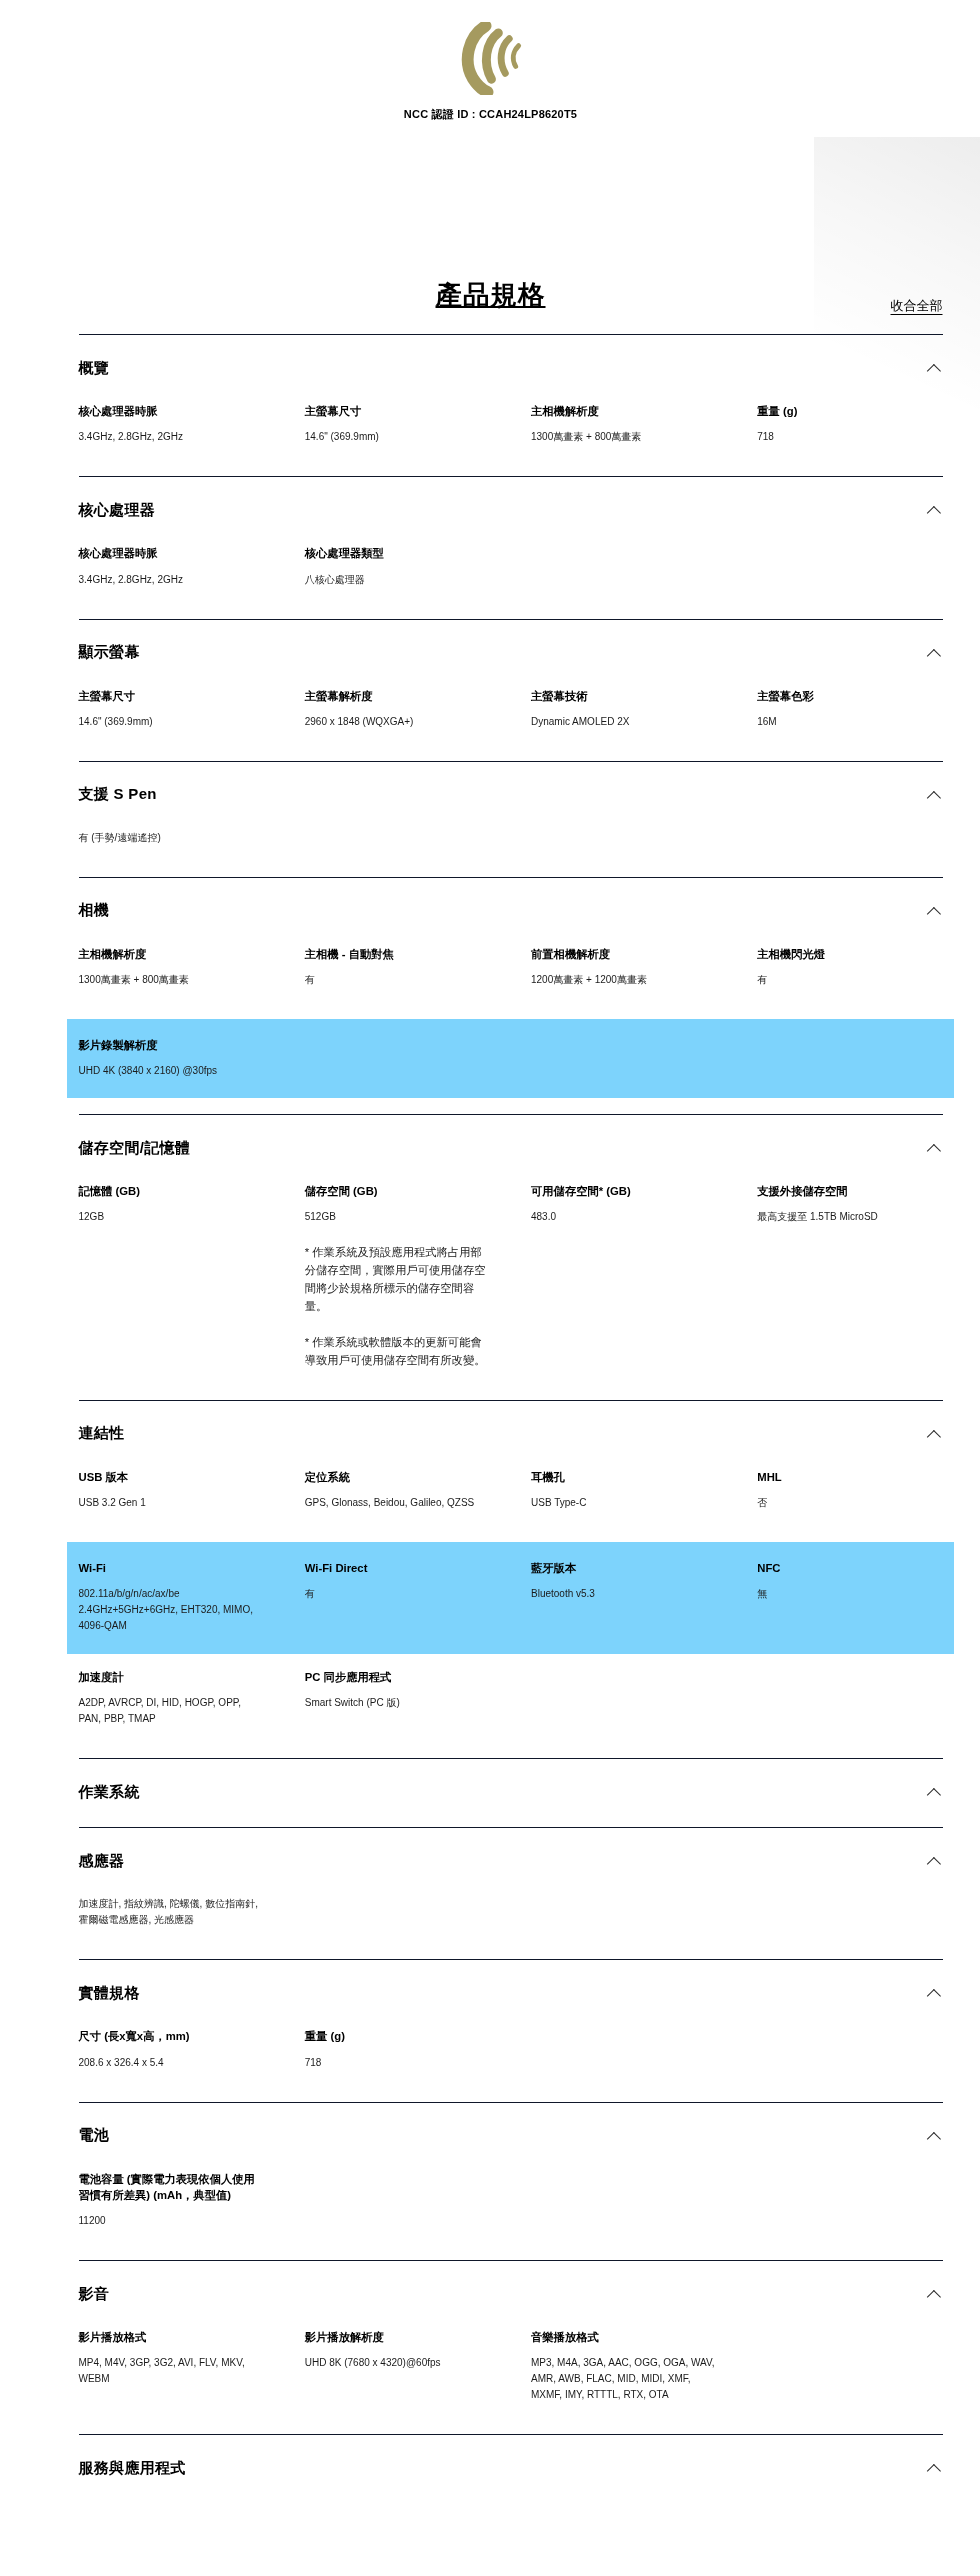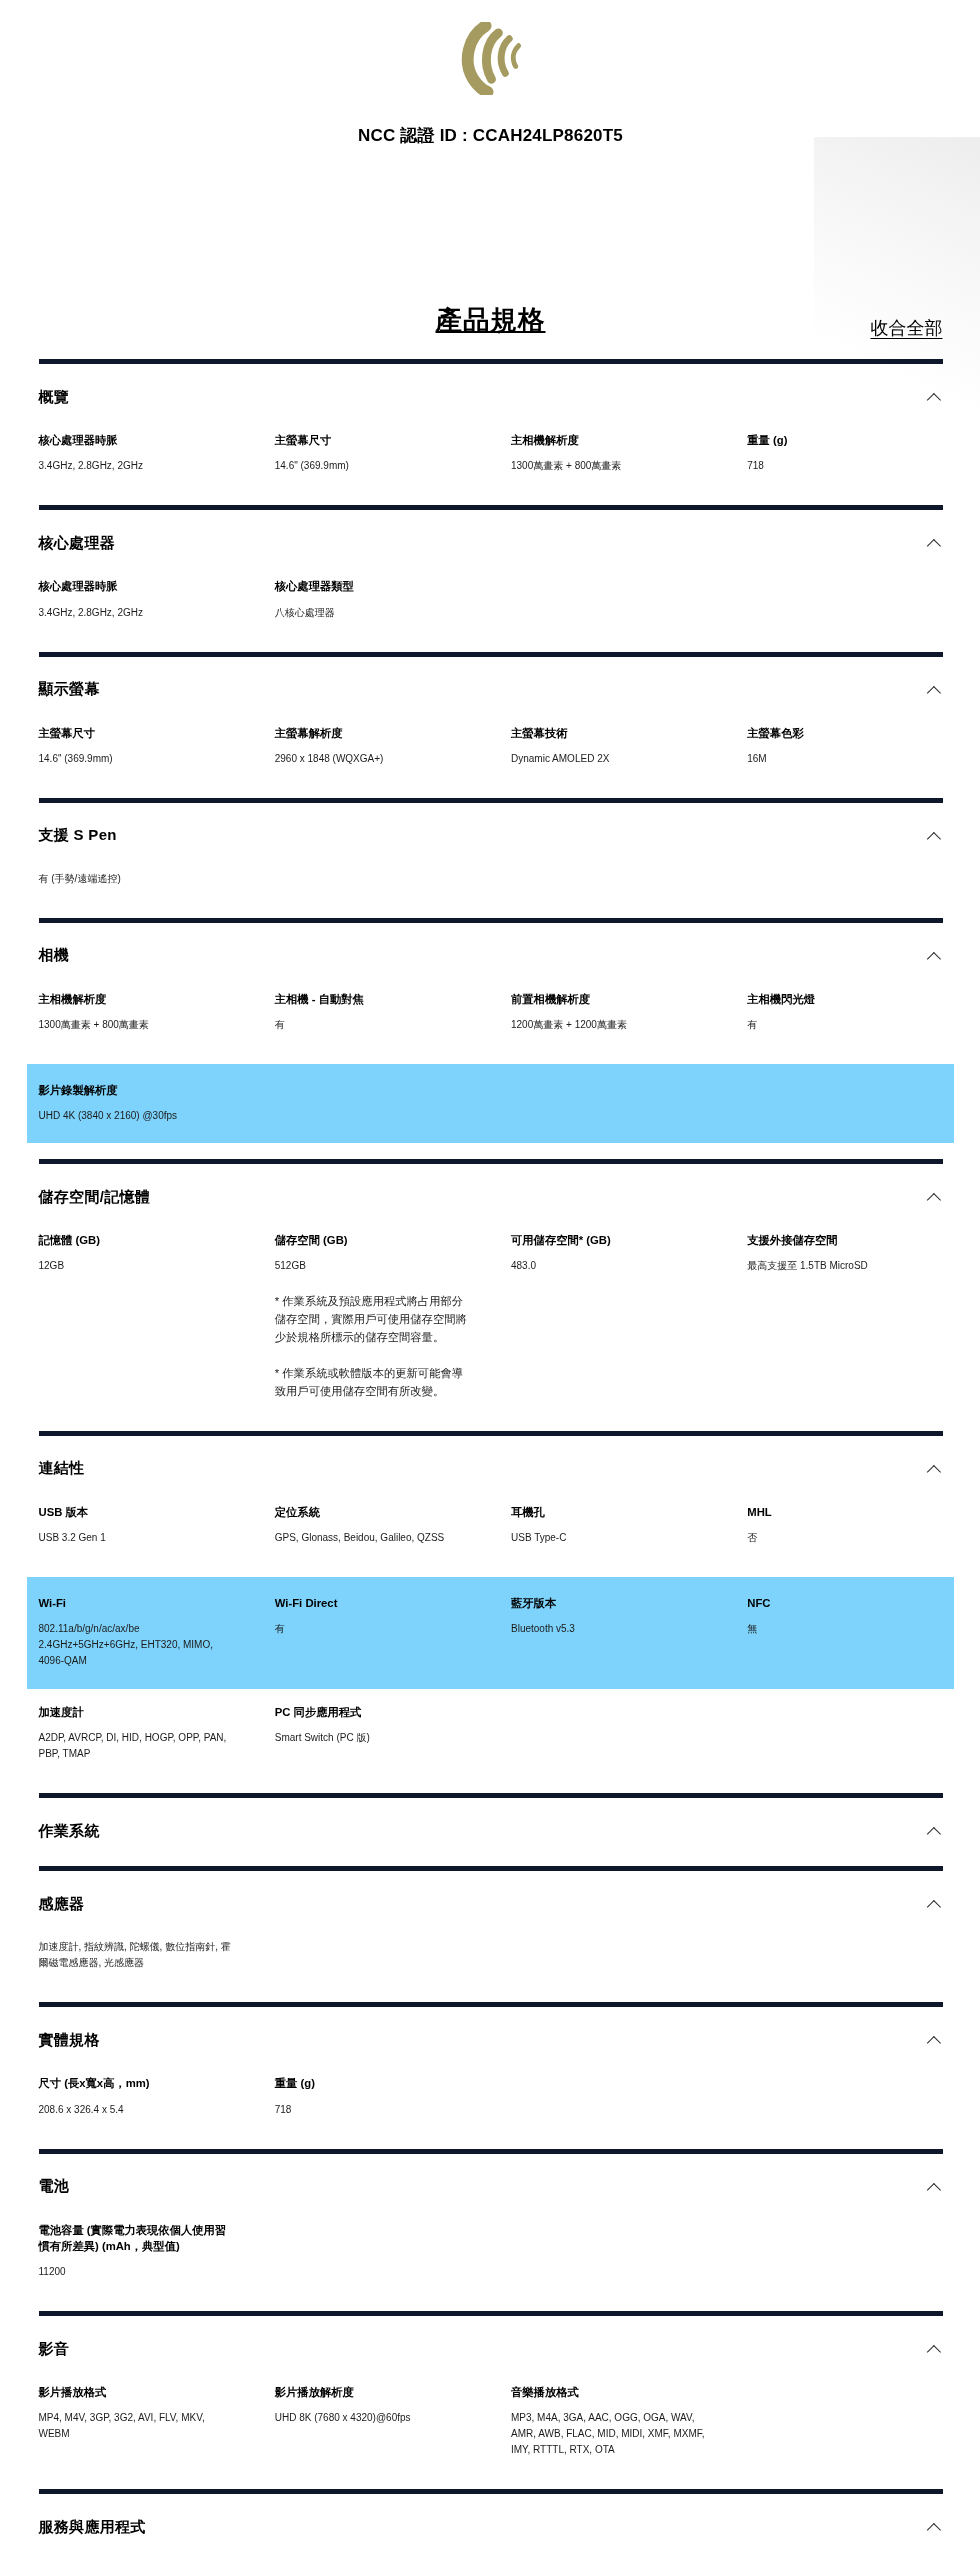--- a/index.html
+++ b/index.html
@@ -8,32 +8,32 @@
     width:981px; min-height:2576px; margin:0 auto; position:relative;
     font-family:"Liberation Sans","DejaVu Sans",sans-serif; color:#000;
     overflow-x:hidden;
   }
   .page-shadow {
     position:absolute; top:137px; right:0; width:167px; height:392px;
     background:linear-gradient(205deg, rgba(0,0,0,0.07) 0%, rgba(0,0,0,0.03) 30%, rgba(0,0,0,0) 60%);
     pointer-events:none;
   }
   .brand { padding-top:21.6px; text-align:center; }
-  .ncc-label { margin-top:25px; font-size:17px; font-weight:600; letter-spacing:0.2px; }
+  .ncc-label { margin-top:8px; font-size:11px; font-weight:600; letter-spacing:0.2px; }
 
   .container { width:904px; margin:0 auto; position:relative; }
 
   .spec-header { margin-top:155px; position:relative; padding-bottom:21.6px;text-decoration:underline; }
   .spec-title { font-size:26.5px; font-weight:700; text-align:center; letter-spacing:1px; }
   .collapse-link {
-    position:absolute; right:0; bottom:19.6px; font-size:18px; color:#000;
+    position:absolute; right:0; bottom:19.6px; font-size:13px; color:#000;
     text-decoration:underline; text-underline-offset:3.9px; cursor:pointer;
   }
 
-  .spec-section { border-top:5px solid #0f172a; }
+  .spec-section { border-top:1px solid #0f172a;margin-left:40px; }
   .sec-head { display:flex; justify-content:space-between; align-items:center; padding:23.5px 0 25.5px; cursor:pointer; }
   .sec-title { font-size:15px; font-weight:700; letter-spacing:0.3px; }
   .chev {
     display:inline-block; width:9.8px; height:9.8px; margin-right:3.9px; margin-top:5.9px;
     border-left:1.5px solid #2b2b2b; border-top:1.5px solid #2b2b2b;
     transform:rotate(45deg); flex:0 0 auto;
   }
 
   .spec-row {
     display:grid; grid-template-columns:repeat(4,1fr); column-gap:41px;

